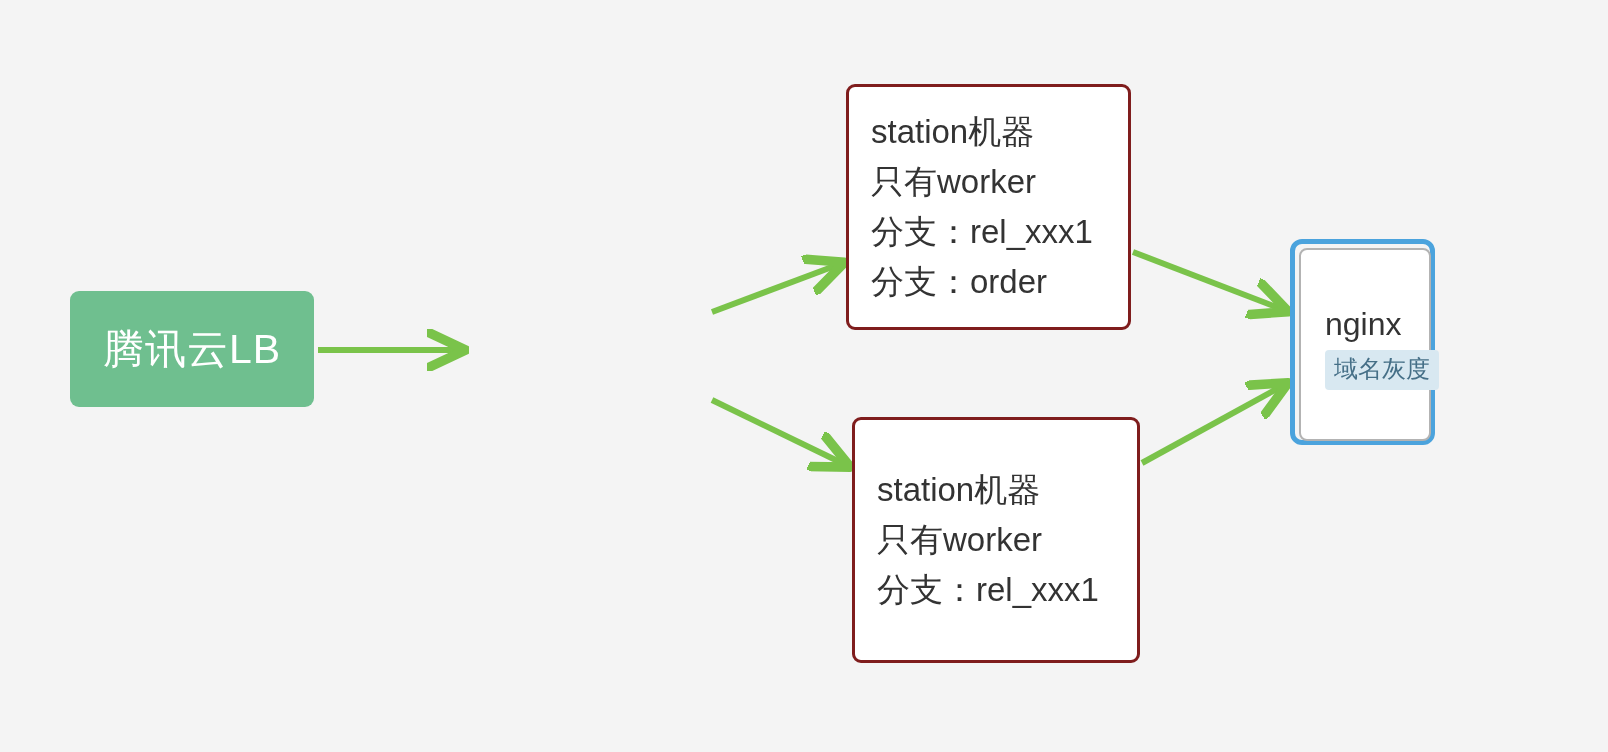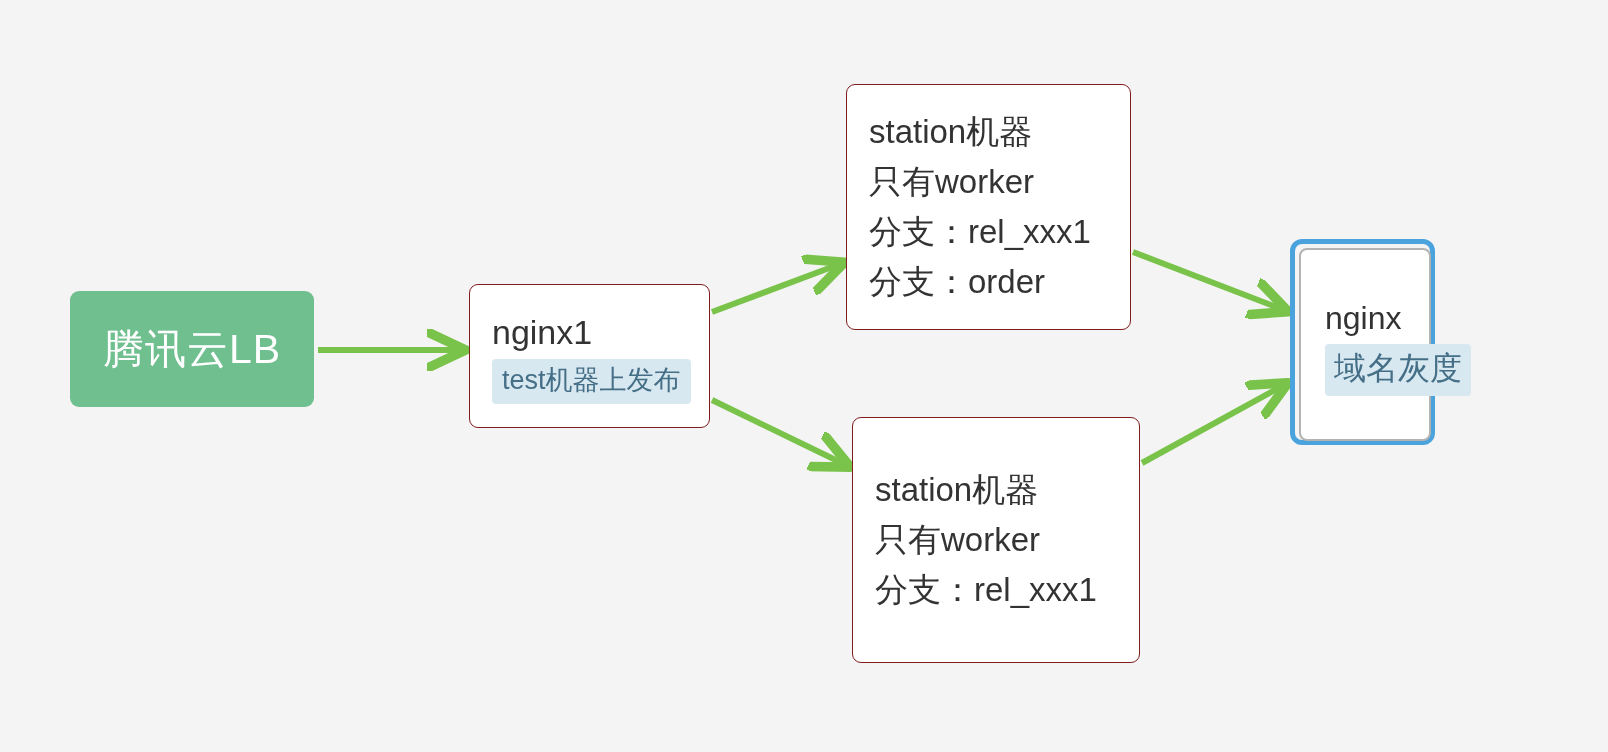--- a/index.html
+++ b/index.html
@@ -22,21 +22,21 @@
     left: 0;
     top: 0;
     width: 1608px;
     height: 752px;
     pointer-events: none;
   }
   .node {
     position: absolute;
     box-sizing: border-box;
     background: #ffffff;
-    border: 1px solid #7f1d1d;
+    border: 3px solid #7f1d1d;
     border-radius: 9px;
     display: flex;
     flex-direction: column;
     justify-content: center;
   }
   .node .line {
     color: #333333;
     white-space: nowrap;
   }
 
@@ -134,21 +134,21 @@
     border-radius: 4px;
     white-space: nowrap;
   }
   #badge-nginx1 {
     font-size: 27px;
     padding: 3px 10px 6px 10px;
     margin-top: 4px;
     align-self: flex-start;
   }
   #badge-order {
-    font-size: 32px;
+    font-size: 24px;
     padding: 3px 9px 5px 9px;
     align-self: flex-start;
   }
 </style>
 </head>
 <body>
 
 <div id="canvas">
 
   <svg id="edges" viewBox="0 0 1608 752" xmlns="http://www.w3.org/2000/svg">
@@ -166,24 +166,20 @@
 
     <line x1="1133" y1="252" x2="1284" y2="310" stroke="#7ac34a" stroke-width="6" marker-end="url(#arrowhead)"></line>
 
     <line x1="1142" y1="463" x2="1284" y2="385" stroke="#7ac34a" stroke-width="6" marker-end="url(#arrowhead)"></line>
   </svg>
 
   <div class="node" id="node-lb">
     <div class="line">腾讯云LB</div>
   </div>
 
-  <div class="node" id="node-nginx1">
-    <div class="title">nginx1</div>
-    <span class="badge" id="badge-nginx1">test机器上发布</span>
-  </div>
 
   <div class="node station" id="node-station-top">
     <div class="line">station机器</div>
     <div class="line">只有worker</div>
     <div class="line">分支：rel_xxx1</div>
     <div class="line">分支：order</div>
   </div>
 
   <div class="node station" id="node-station-bottom">
     <div class="line">station机器</div>

